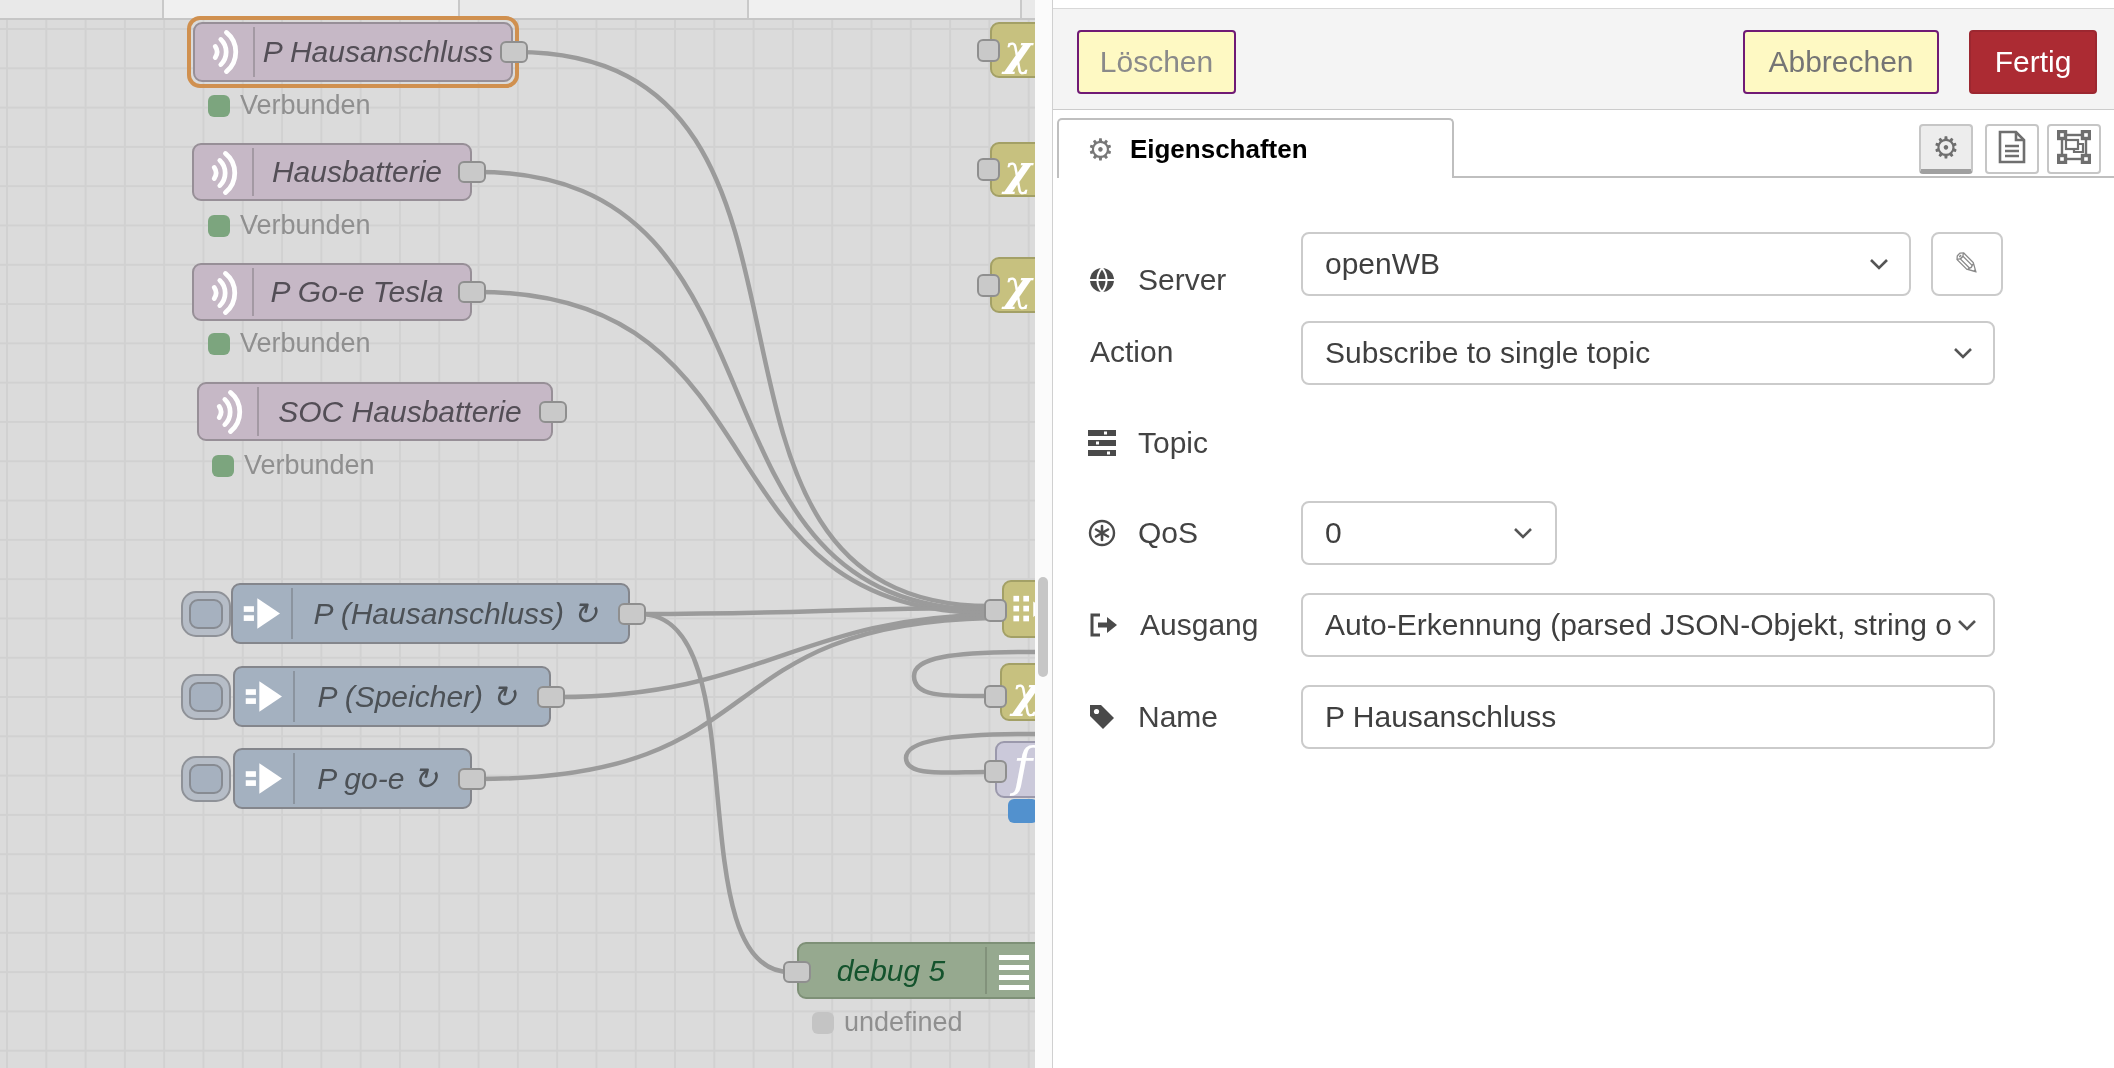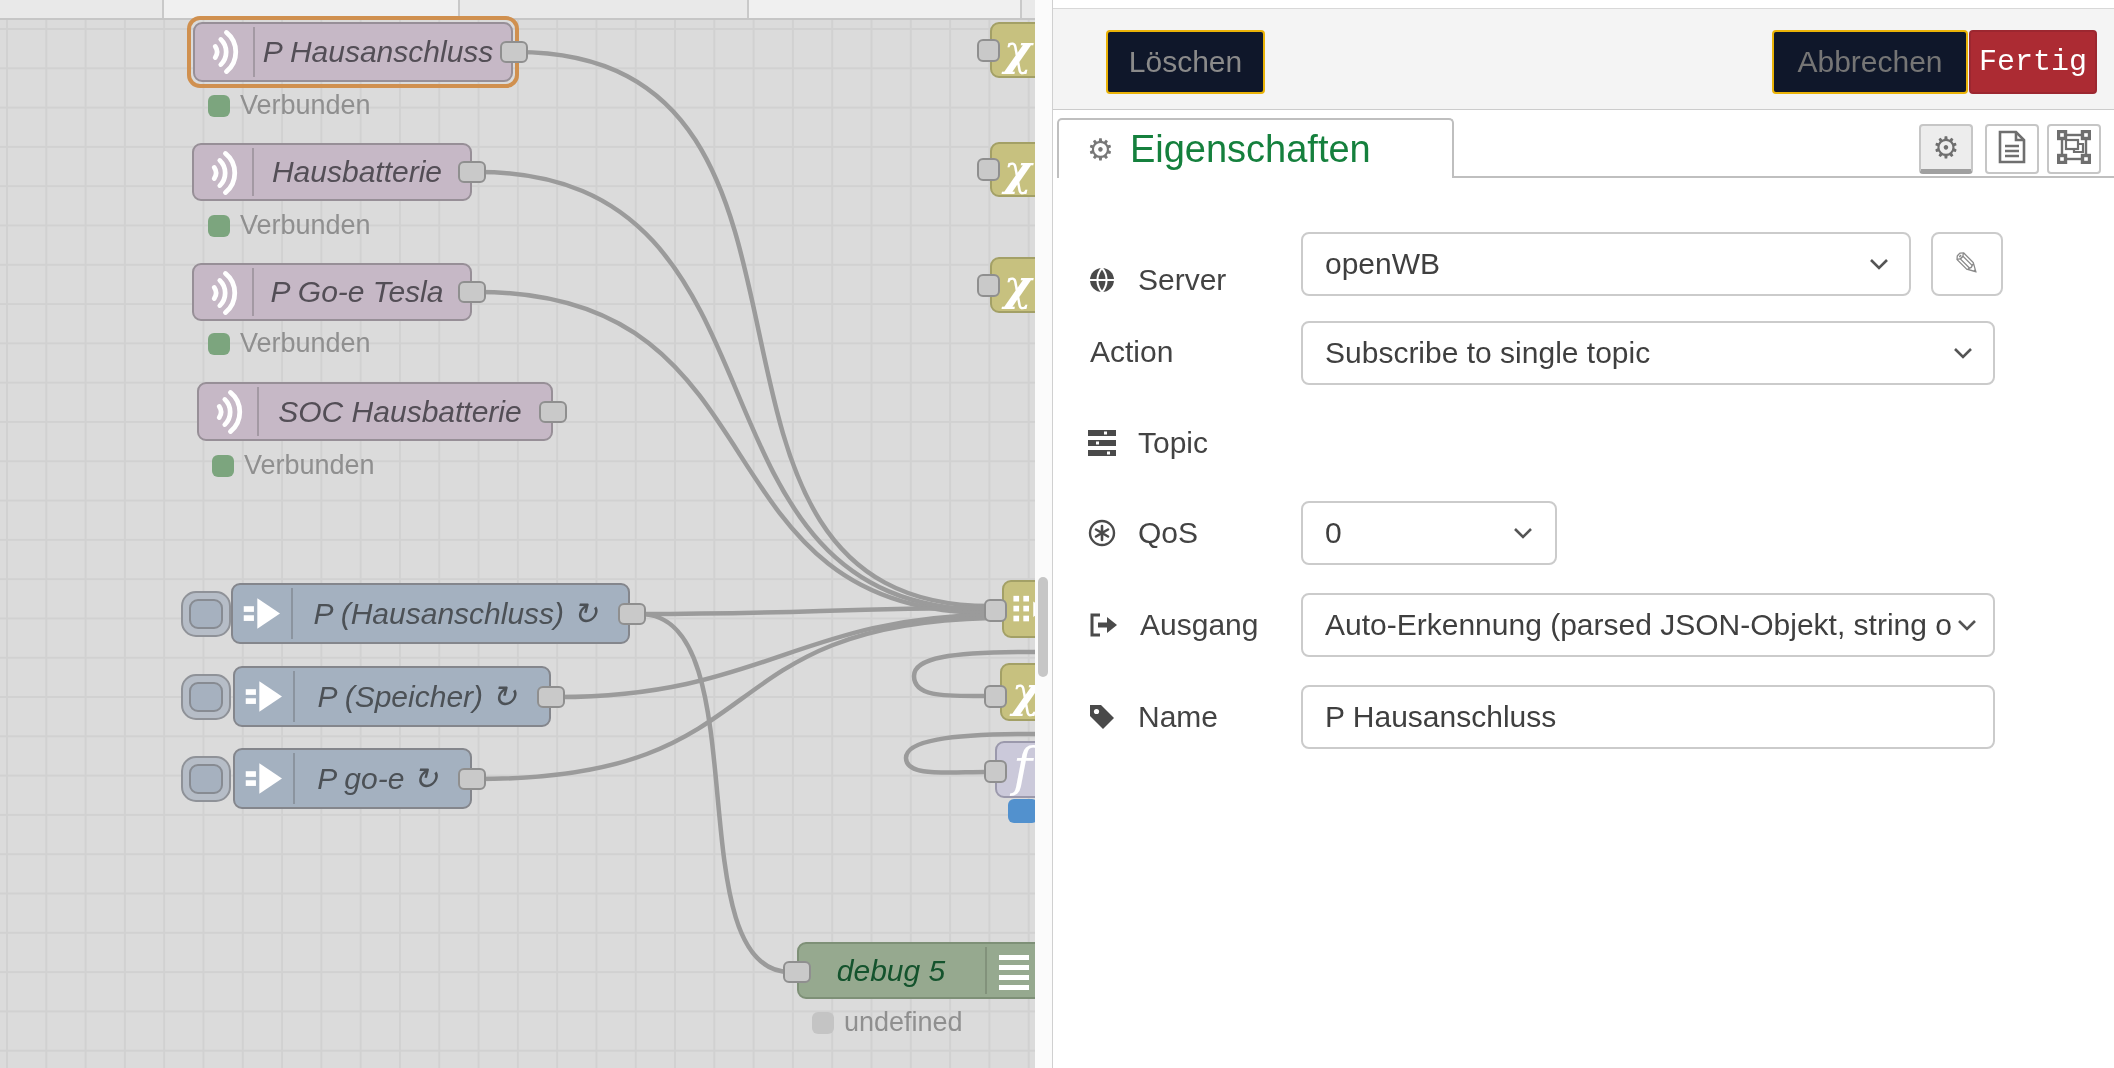--- a/index.html
+++ b/index.html
@@ -55,28 +55,28 @@
   .nglyph{position:absolute;color:#fff;font-family:"DejaVu Serif", serif;font-style:italic;}
 
   
   .traybar{position:absolute;left:1035px;top:0;width:17px;height:1068px;background:#fbfbfb;}
   .traythumb{position:absolute;left:3px;top:577px;width:10px;height:100px;border-radius:5px;background:#c6c6c6;}
   .panel{position:absolute;left:1052px;top:0;right:0;height:1068px;background:#fff;border-left:1px solid #d0d0d0;}
   .panel-head{position:absolute;left:0;top:8px;right:0;height:102px;background:#f4f4f4;
     border-top:1px solid #d8d8d8;border-bottom:1px solid #cccccc;}
   .btn{position:absolute;display:flex;align-items:center;justify-content:center;
     font-size:30px;border-radius:4px;cursor:pointer;}
-  .btn.ghost{background:#0f172a;border:2px solid #eab308;color:#8a8a8a;margin-left:29px;}
+  .btn.ghost{background:#fef9c3;border:2px solid #701a75;color:#8a8a8a;}
   .btn.primary{color:#fff;border:2px solid #9c2730;}
 
   .tab{position:absolute;left:4px;top:118px;width:397px;height:60px;background:#fff;
     border:2px solid #bfbfbf;border-bottom:none;border-radius:5px 5px 0 0;
     display:flex;align-items:center;gap:16px;padding-left:28px;}
   .tab .gear{font-family:"DejaVu Sans", sans-serif;font-size:30px;color:#787878;}
-  .tab .ttl{font-size:38px;font-weight:normal;color:#15803d;}
+  .tab .ttl{font-size:26px;font-weight:bold;color:#000000;}
   .tabrule{position:absolute;top:176px;height:2px;background:#bfbfbf;right:0;}
 
   .icobtn{position:absolute;top:124px;width:54px;height:50px;background:#fff;
     border:2px solid #c6c6c6;border-radius:4px;display:flex;align-items:center;justify-content:center;color:#6f6f6f;}
   .icobtn.active{background:#ededed;border-bottom:5px solid #a0a0a0;}
 
   .frm-label{position:absolute;display:flex;align-items:center;gap:22px;
     font-size:30px;color:#434343;}
   .frm-label svg{flex:0 0 auto;}
   .field{position:absolute;height:64px;background:#fff;border:2px solid #cbcbcb;
@@ -308,21 +308,21 @@
 
   <div class="traybar">
     <div class="traythumb"></div>
   </div>
 
   <div class="panel">
     <div class="panel-head"></div>
 
     <button class="btn ghost" style="left:24px;top:30px;width:159px;height:64px;">Löschen</button>
     <button class="btn ghost" style="left:690px;top:30px;width:196px;height:64px;color:#757575;">Abbrechen</button>
-    <button class="btn primary" style="left:916px;top:30px;width:128px;height:64px;background:#ac2b33;font-family:Liberation Mono, monospace;">Fertig</button>
+    <button class="btn primary" style="left:916px;top:30px;width:128px;height:64px;background:#ac2b33;">Fertig</button>
 
     <div class="tab">
       <span class="gear">⚙</span>
       <span class="ttl">Eigenschaften</span>
     </div>
     <div class="tabrule" style="left:401px;"></div>
 
     <div class="icobtn active" style="left:866px;">
       <span style="font-family:'DejaVu Sans',sans-serif;font-size:30px;">⚙</span>
       </div>

